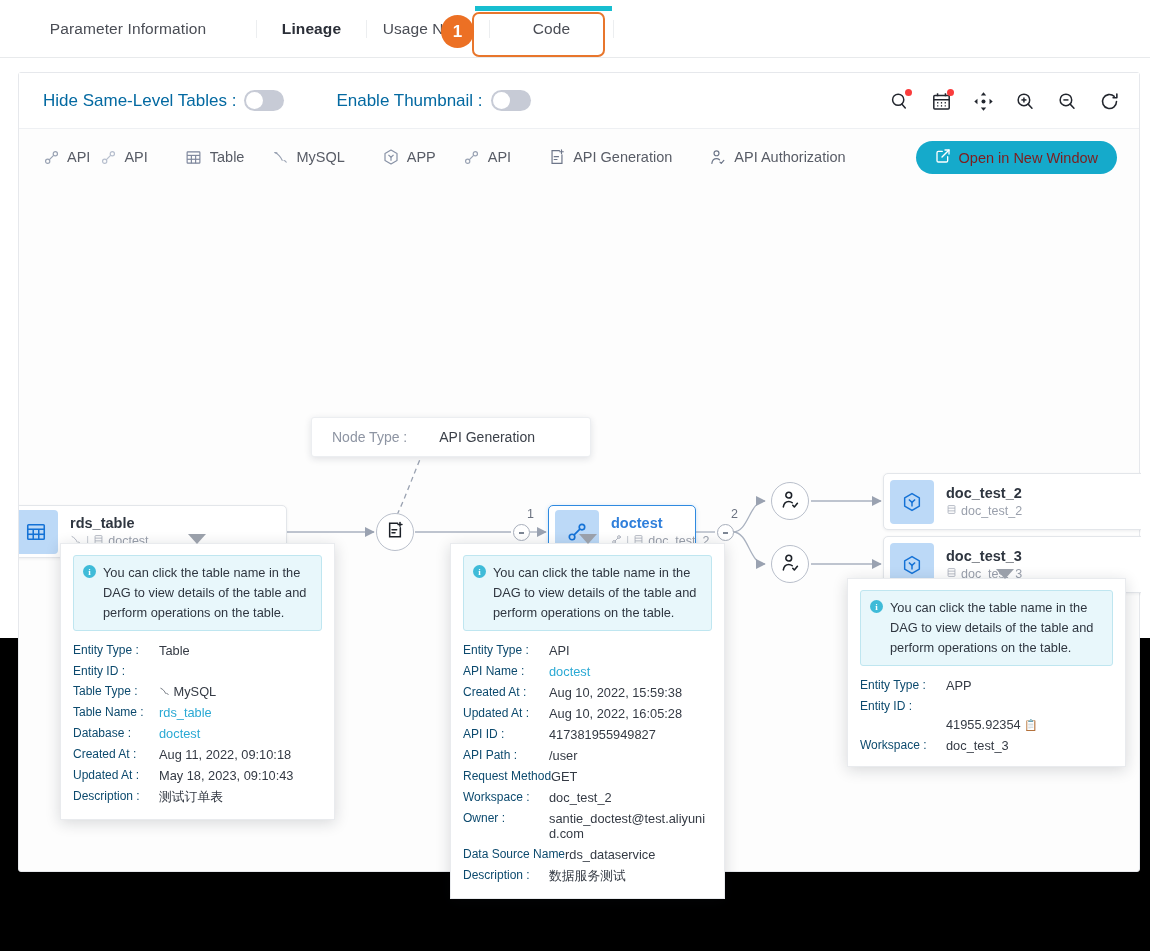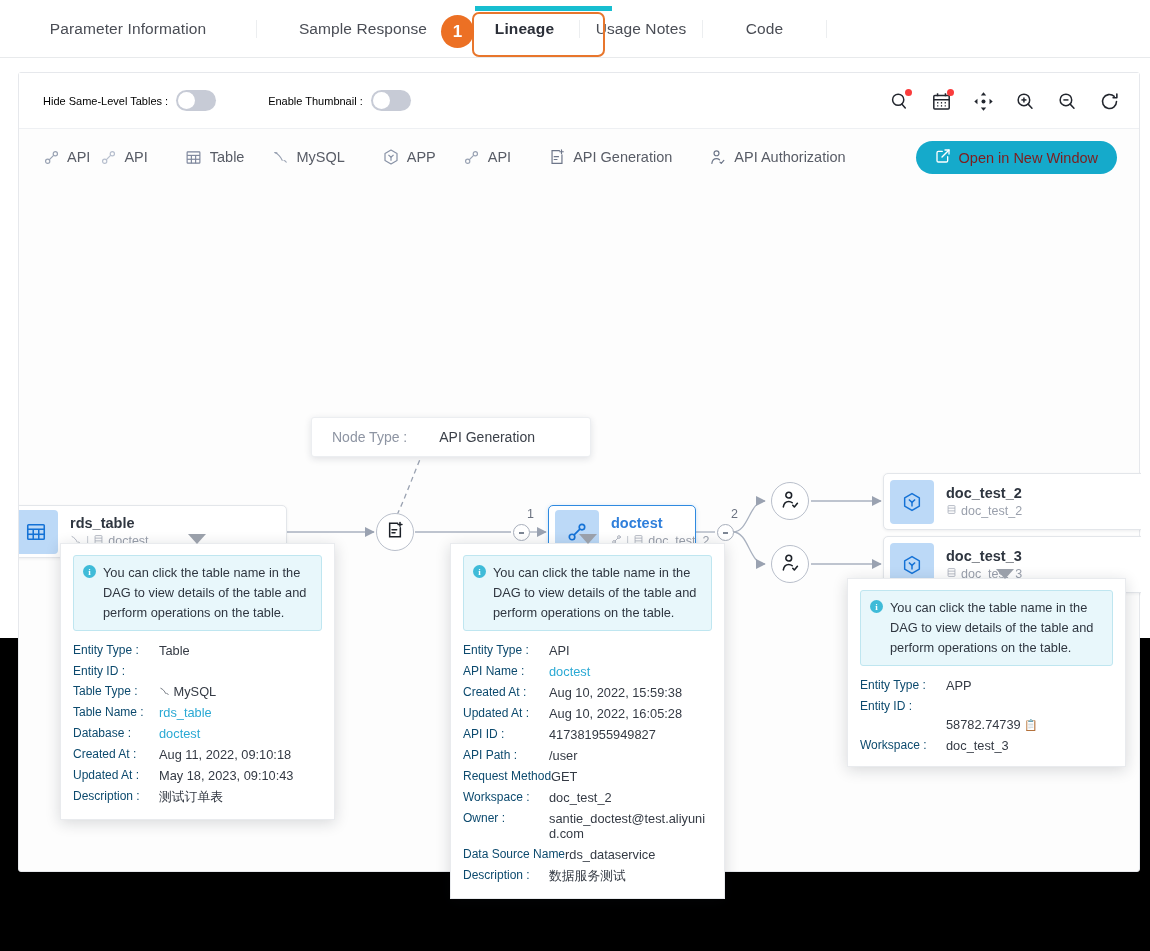--- a/index.html
+++ b/index.html
@@ -61,21 +61,21 @@
     position:absolute; left:18px; top:72px; width:1122px; height:800px;
     background:#fdfdfd; border:1px solid #e6e8ec; border-radius:3px; z-index:2;
   }
 
   
   #options-row{
     position:absolute; left:0; top:0; width:100%; height:56px;
     border-bottom:1px solid #eef0f3; display:flex; align-items:center;
     padding-left:24px; background:#fff;
   }
-  .opt{ display:flex; align-items:center; font-size:11px; color:#000000; }
+  .opt{ display:flex; align-items:center; font-size:17px; color:#0369a1; }
   .opt .lbl{ margin-right:6px; }
   .switch{
     width:40px; height:21px; border-radius:11px; background:#c7cbd6;
     position:relative; cursor:pointer; margin-left:2px;
   }
   .switch .knob{
     position:absolute; left:2px; top:2px; width:17px; height:17px;
     border-radius:50%; background:#fff;
   }
   .opt2{ margin-left:52px; }
@@ -188,23 +188,20 @@
 </style>
 </head>
 <body>
 
 <div id="black-underlay"></div>
 
 <div id="tabbar">
   <div class="strip">
     <div class="tab t1">
       <span>Parameter Information</span>
-    </div>
-    <div class="tab t2">
-      <span>Sample Response</span>
     </div>
     <div class="tab t3 selected">
       <span>Lineage</span>
     </div>
     <div class="tab t4">
       <span>Usage Notes</span>
     </div>
     <div class="tab t5">
       <span>Code</span>
     </div>
@@ -683,21 +680,21 @@
   </div>
   <div class="rows">
     <div class="row">
         <span class="k">Entity Type :</span>
         <span class="v">APP</span>
       </div>
     <div class="row">
       <span class="k">Entity ID :</span>
       <span class="v">
         <span class="mask" style="display:inline-block;width:168px;height:15px;"></span><br>
-        <span>58782.74739</span><span class="copy-ic">📋</span>
+        <span>41955.92354</span><span class="copy-ic">📋</span>
       </span>
     </div>
     <div class="row">
         <span class="k">Workspace :</span>
         <span class="v">doc_test_3</span>
       </div>
   </div>
 </div>
 
 </body></html>

